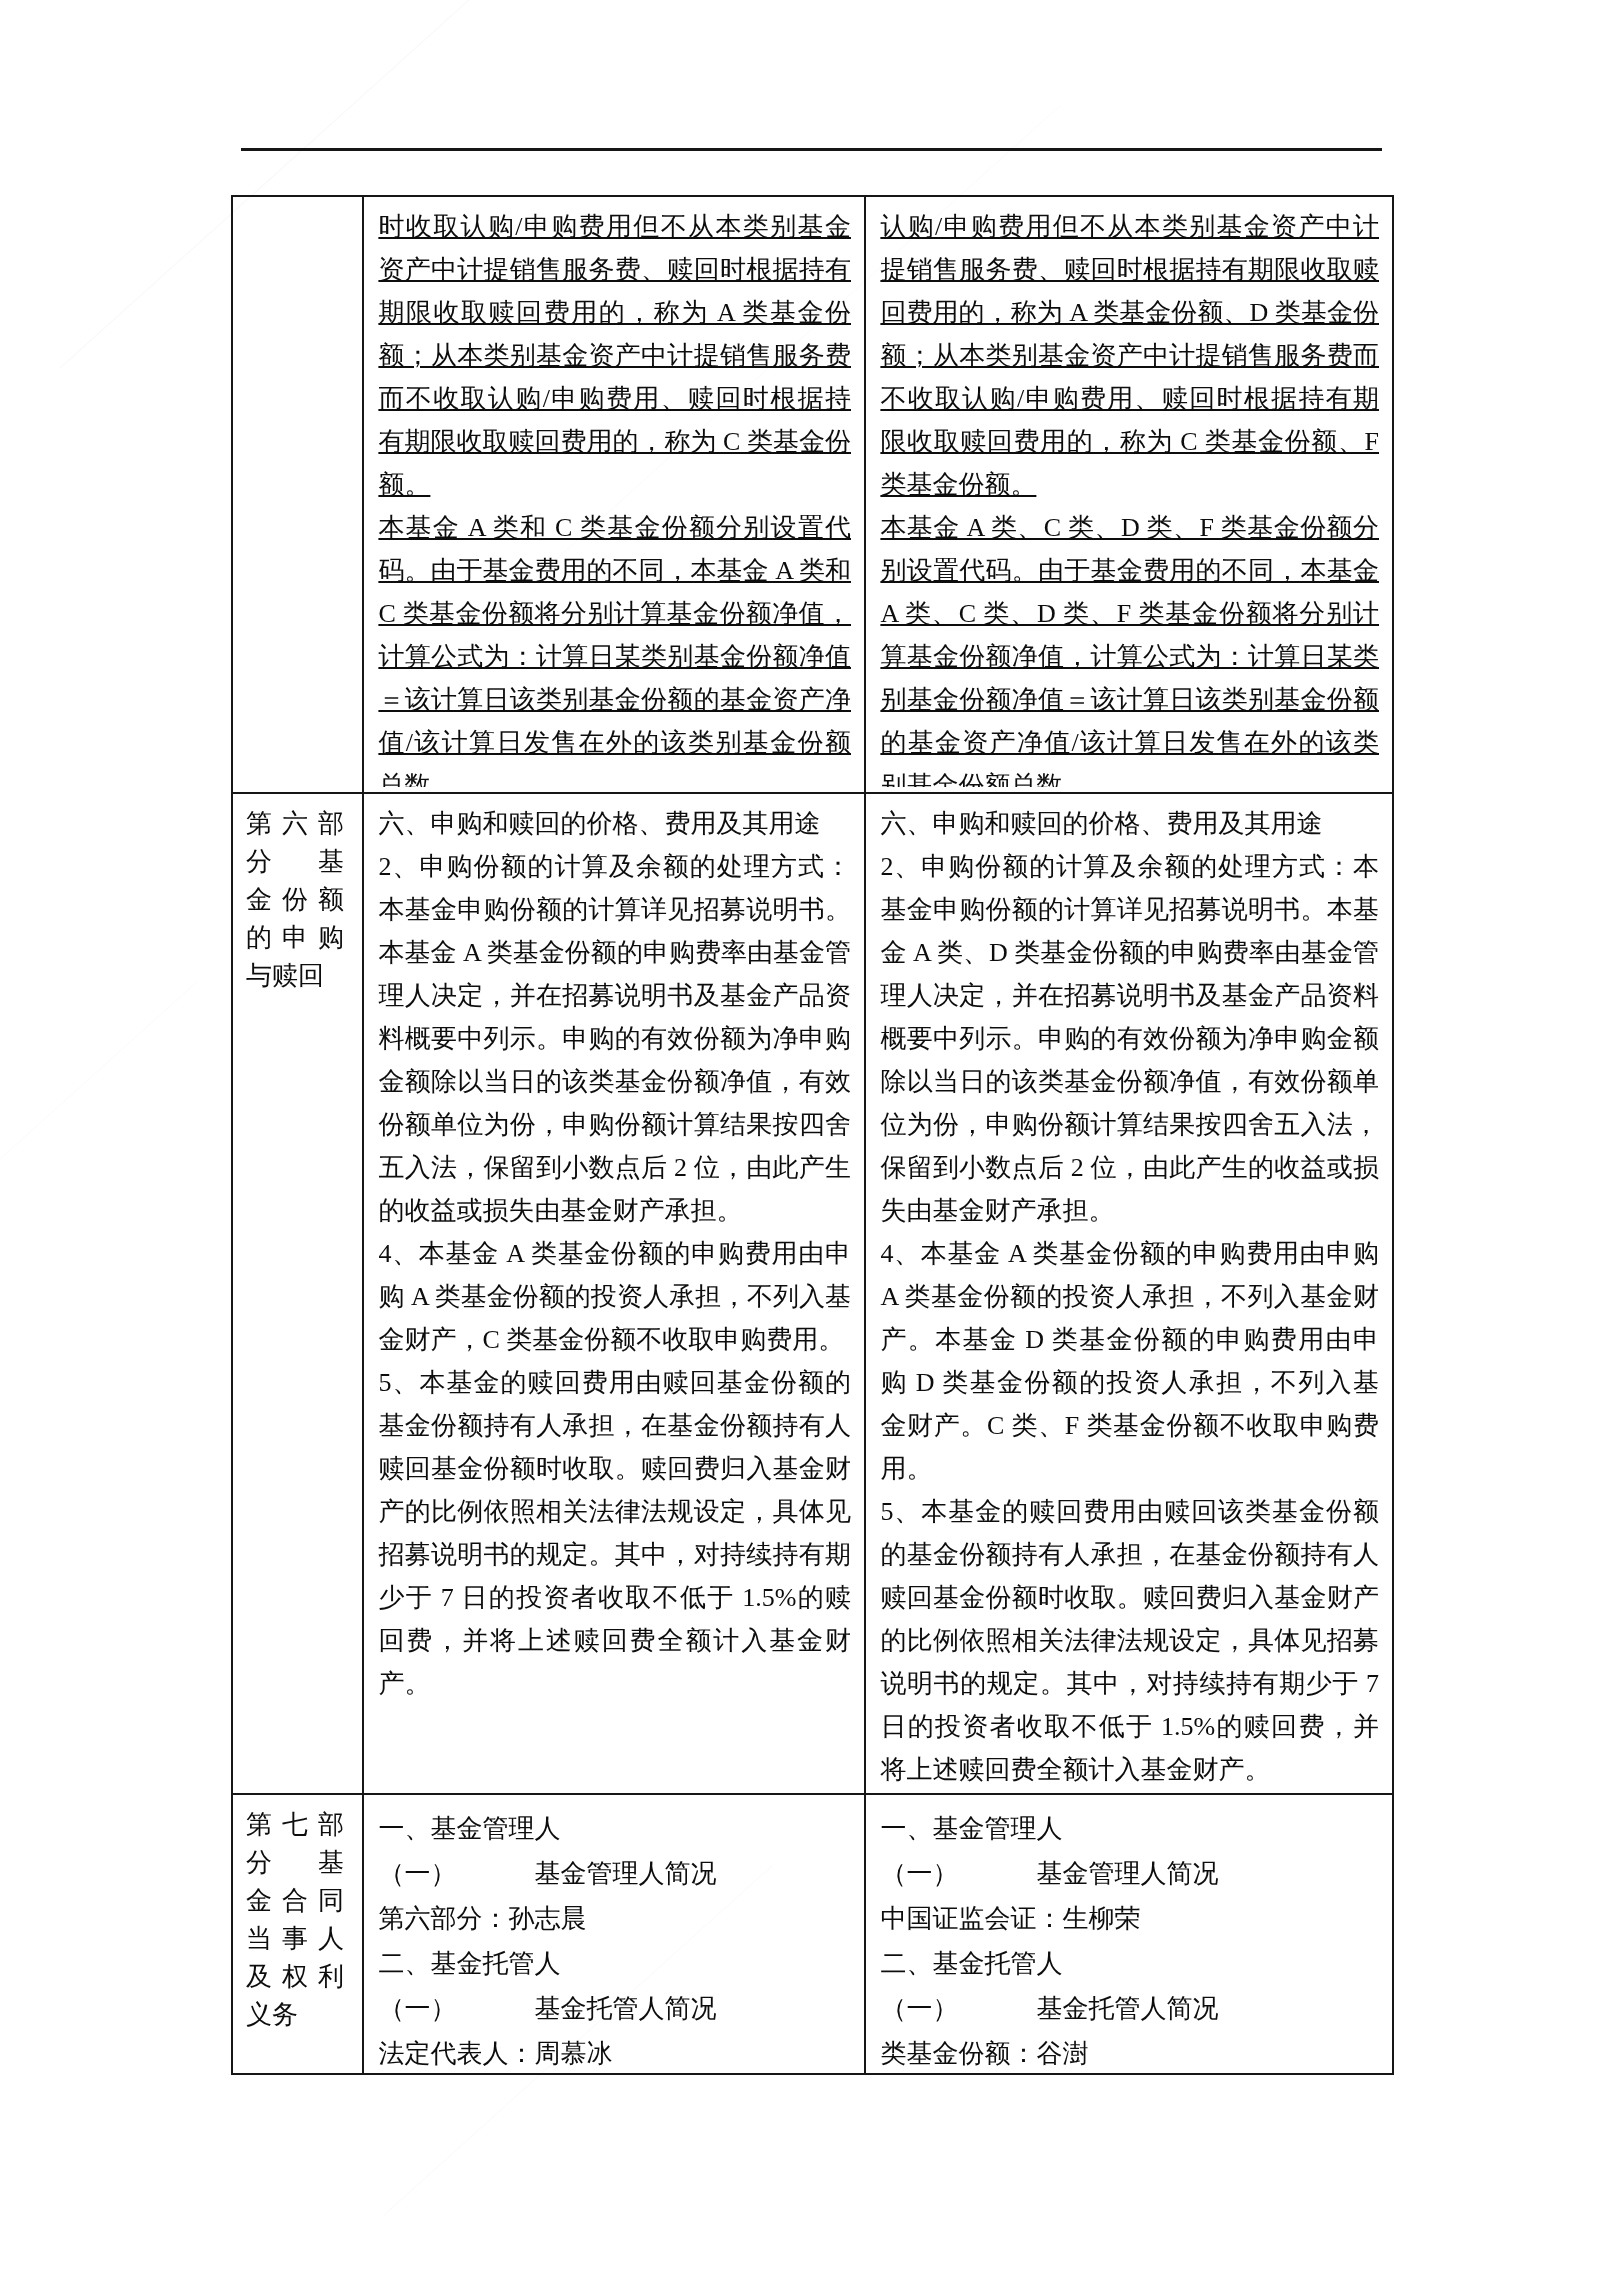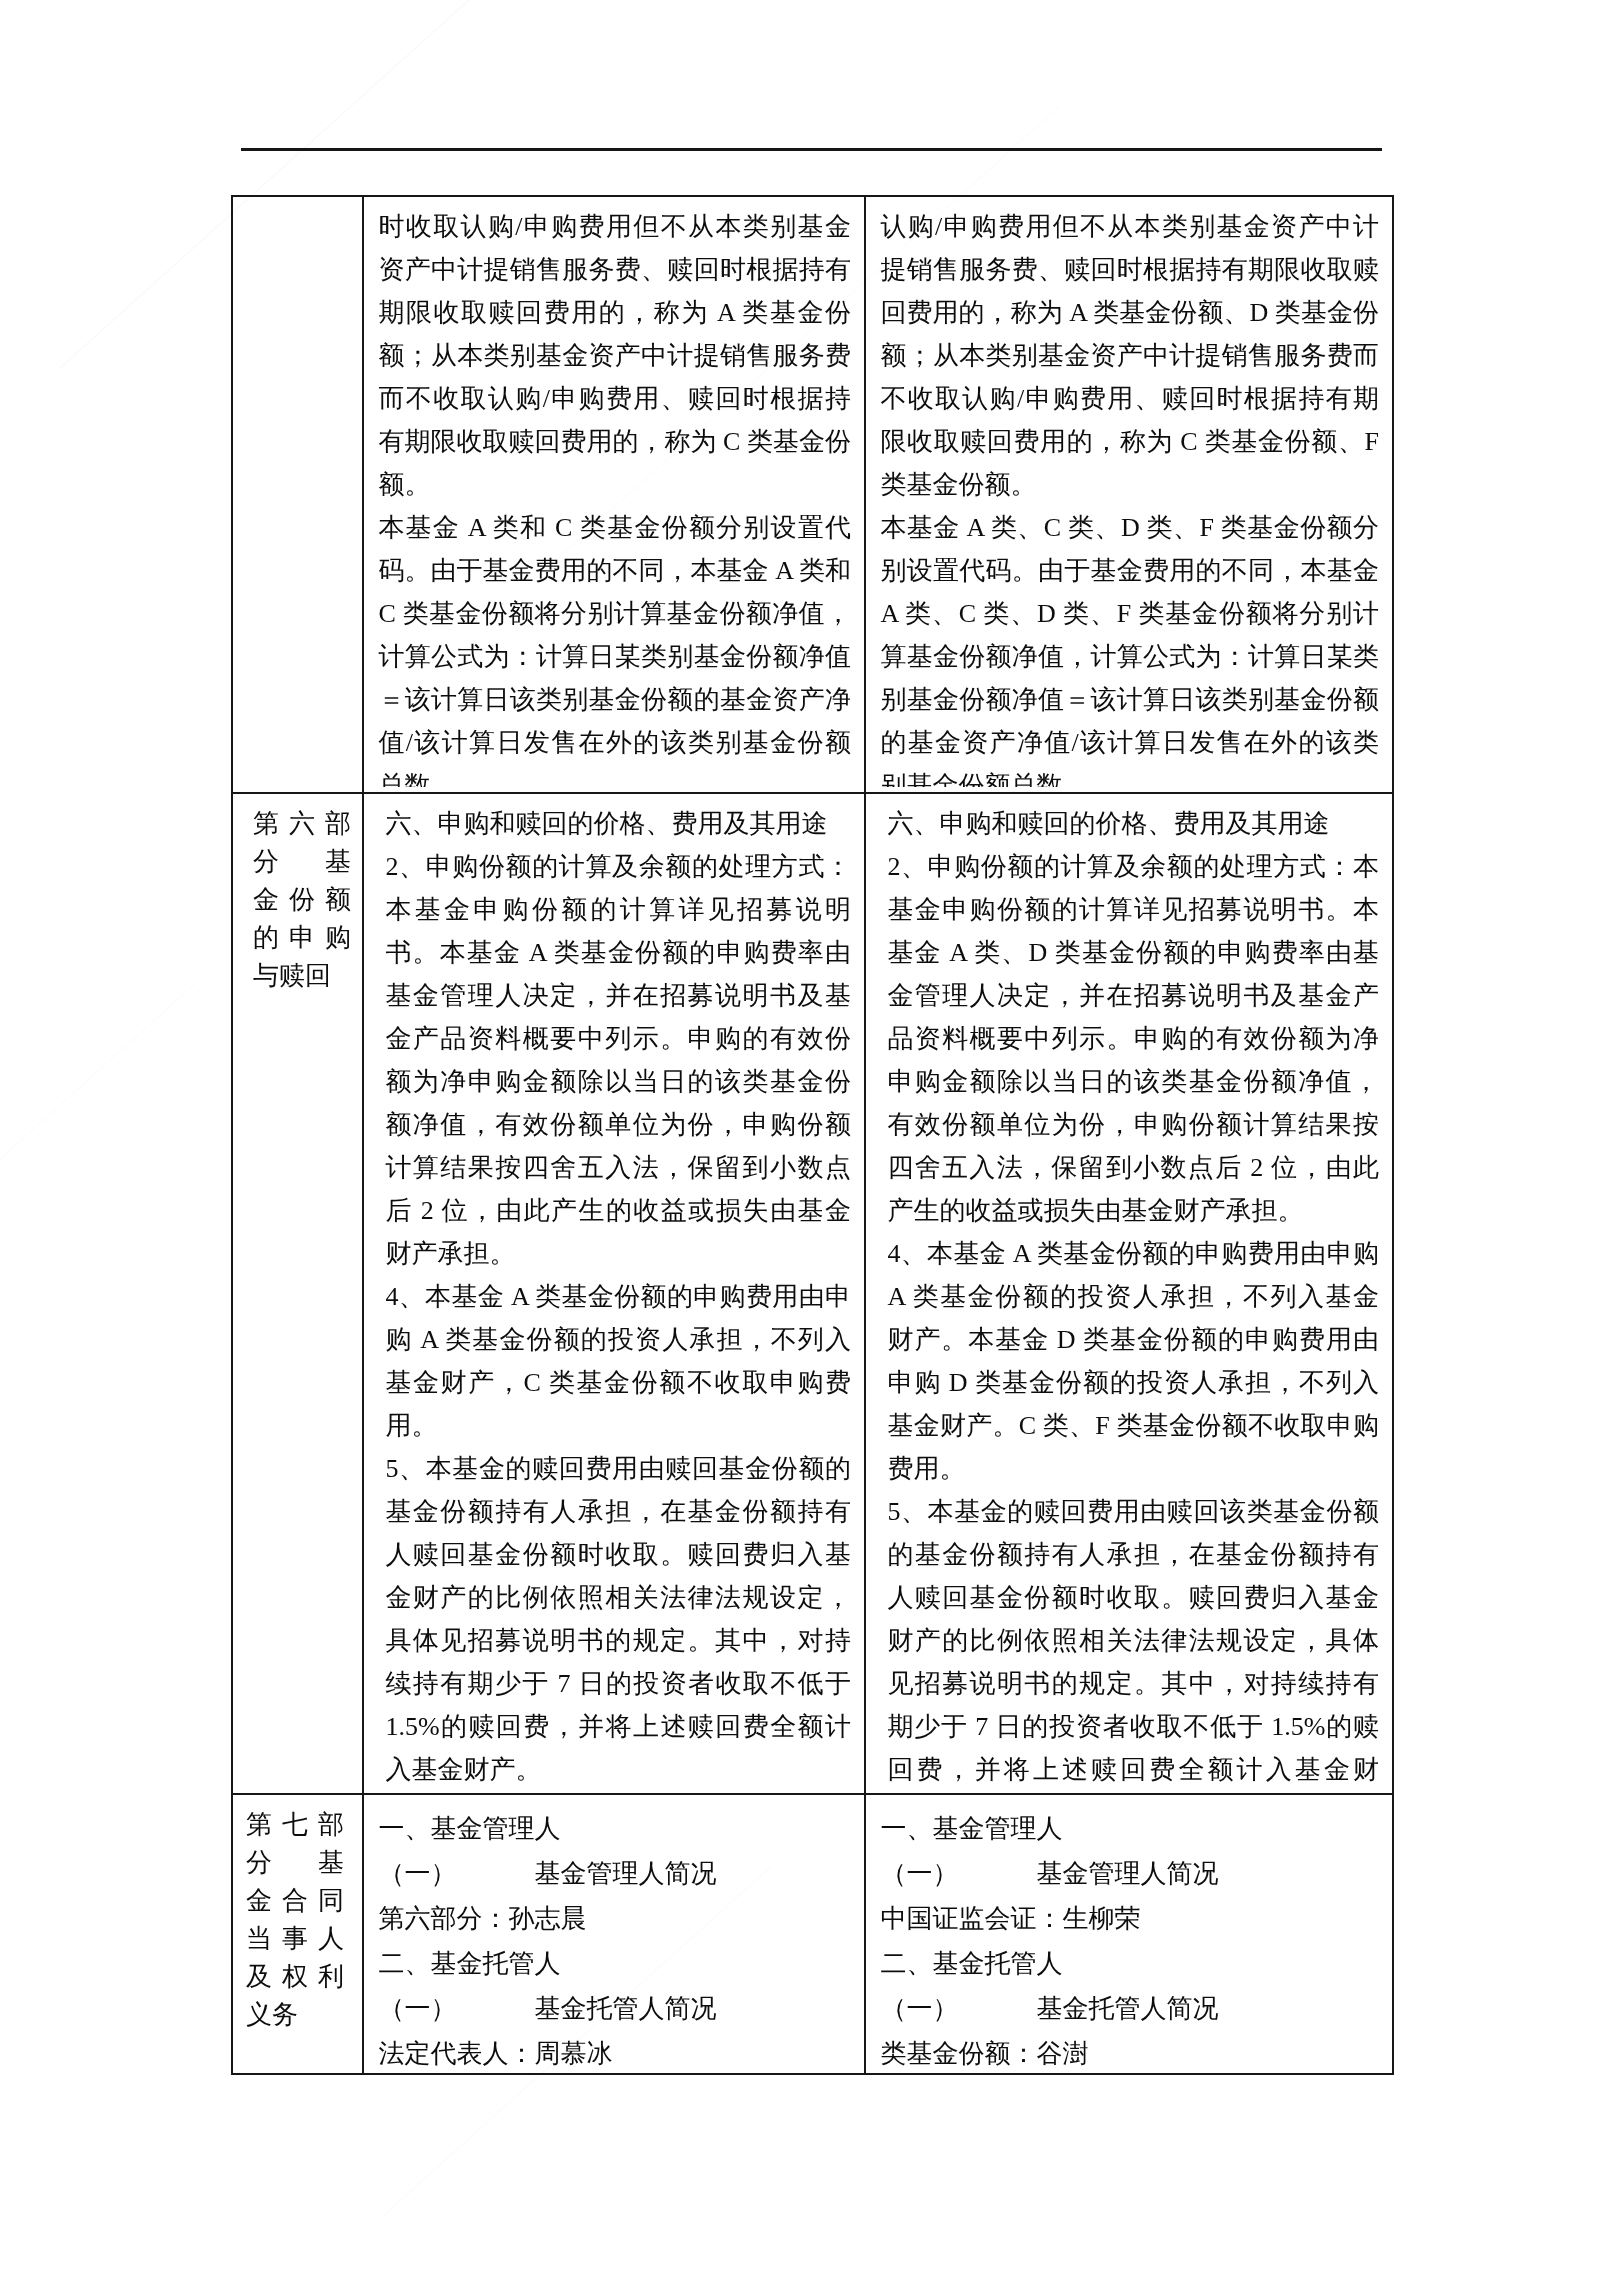--- a/index.html
+++ b/index.html
@@ -59,23 +59,23 @@
   td.body-cell   { padding: 7.9px 13px 0 14.4px; }
 
   .label-box {
     width: 98px;
     line-height: 38px;
     text-align: justify;
     text-justify: inter-ideograph;
   }
   .cell-clip { overflow: hidden; }
   tr.r1 .cell-clip { height: 582px;  }
-  tr.r2 .cell-clip { height: 988px; margin-left: 7px; }
+  tr.r2 .cell-clip { height: 988px; }
   tr.r3 .cell-clip { height: 267px;  }
-  tr.r1 { height: 597px;  }
+  tr.r1 { height: 597px; text-decoration: underline;  }
   tr.r2 { height: 1001px; }
   tr.r3 { height: 279px; padding-left: 28px;  }
 
   p.para {
     margin: 0;
     text-align: justify;
     text-justify: inter-ideograph;
     line-height: 43px;
   }
   tr.r3 p.para { line-height: 39px; margin-top: 6px; }

